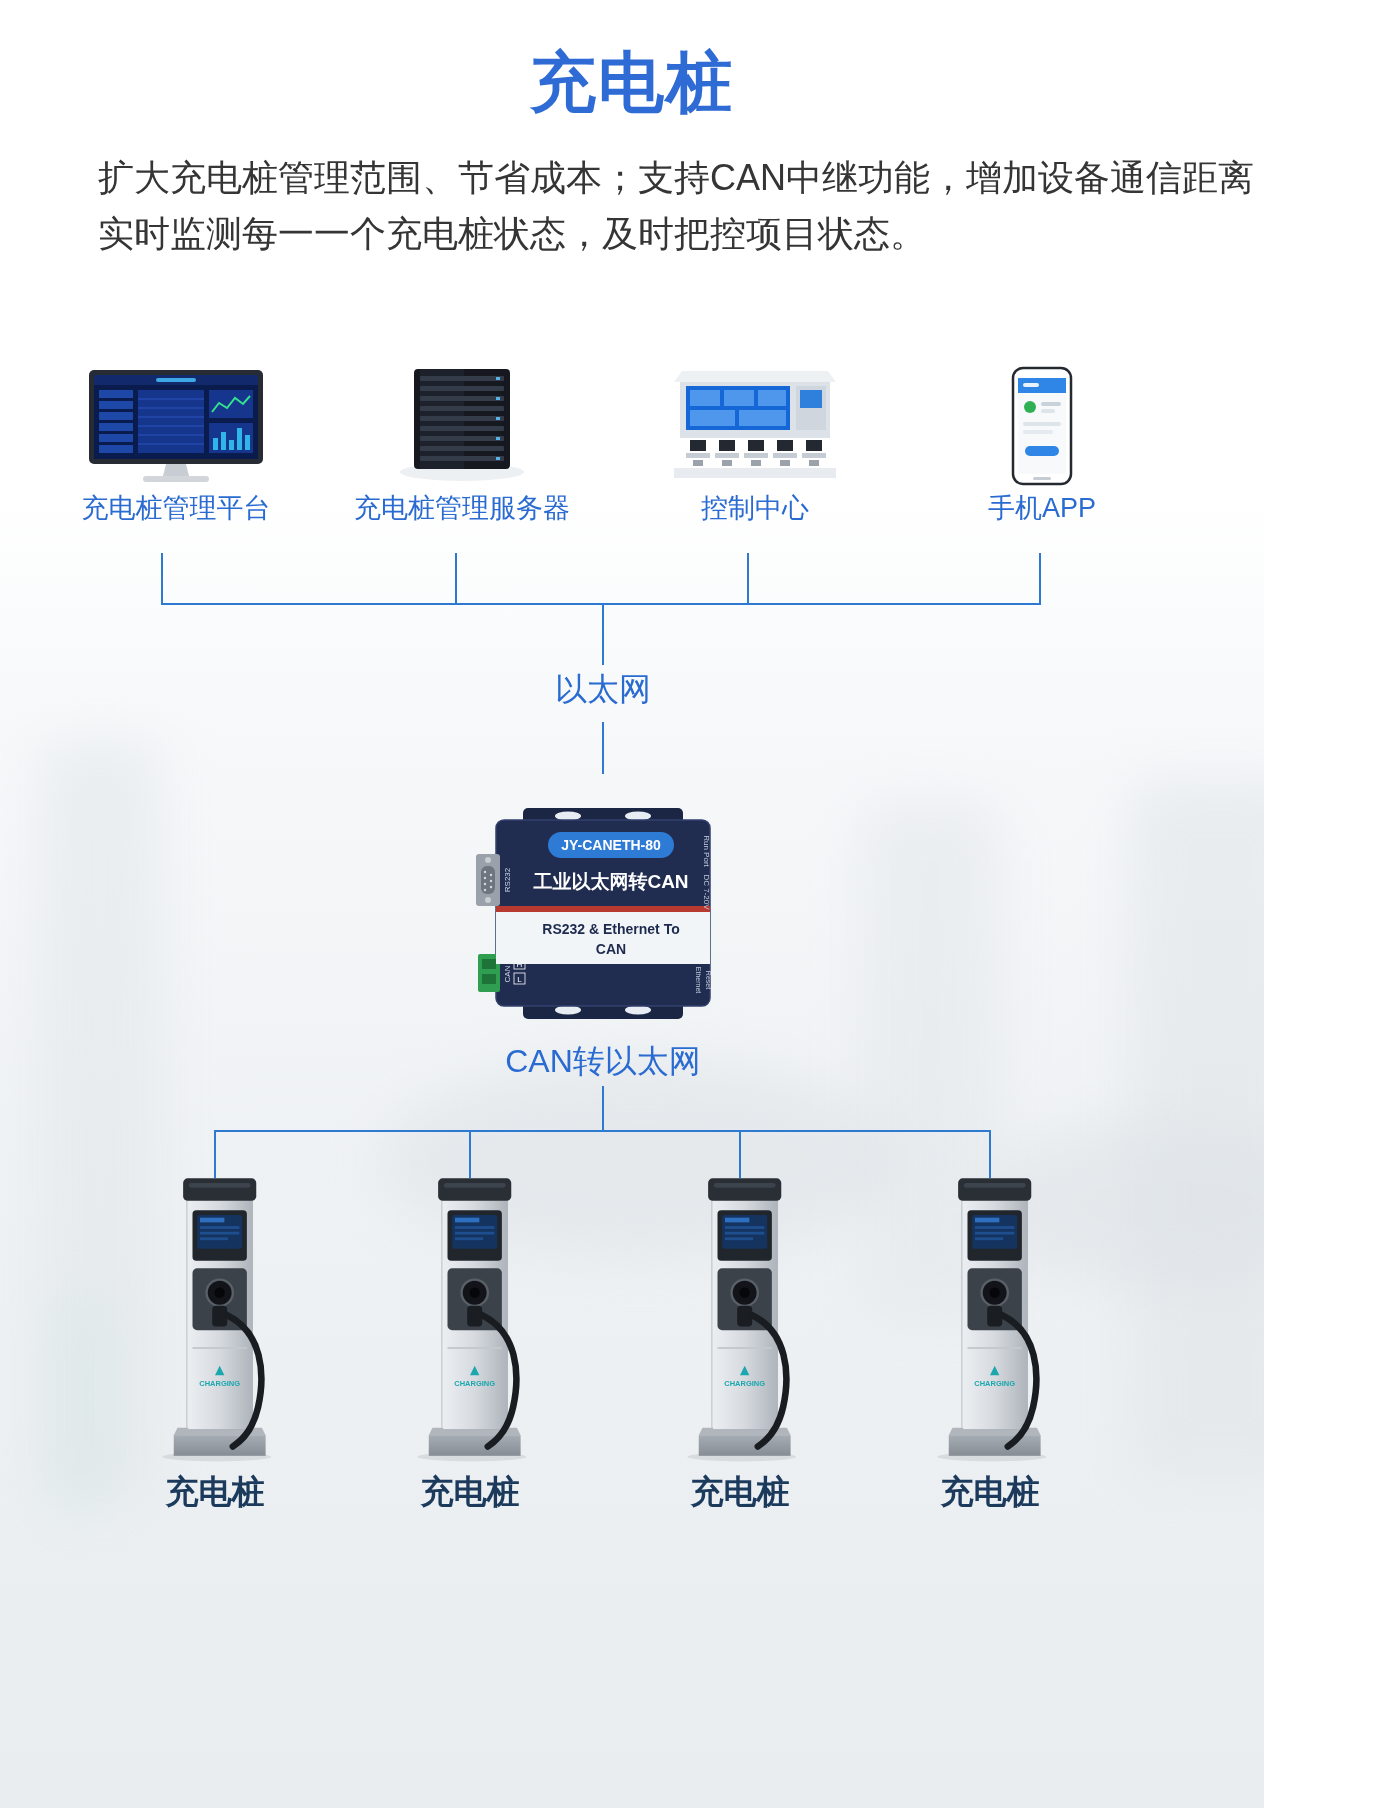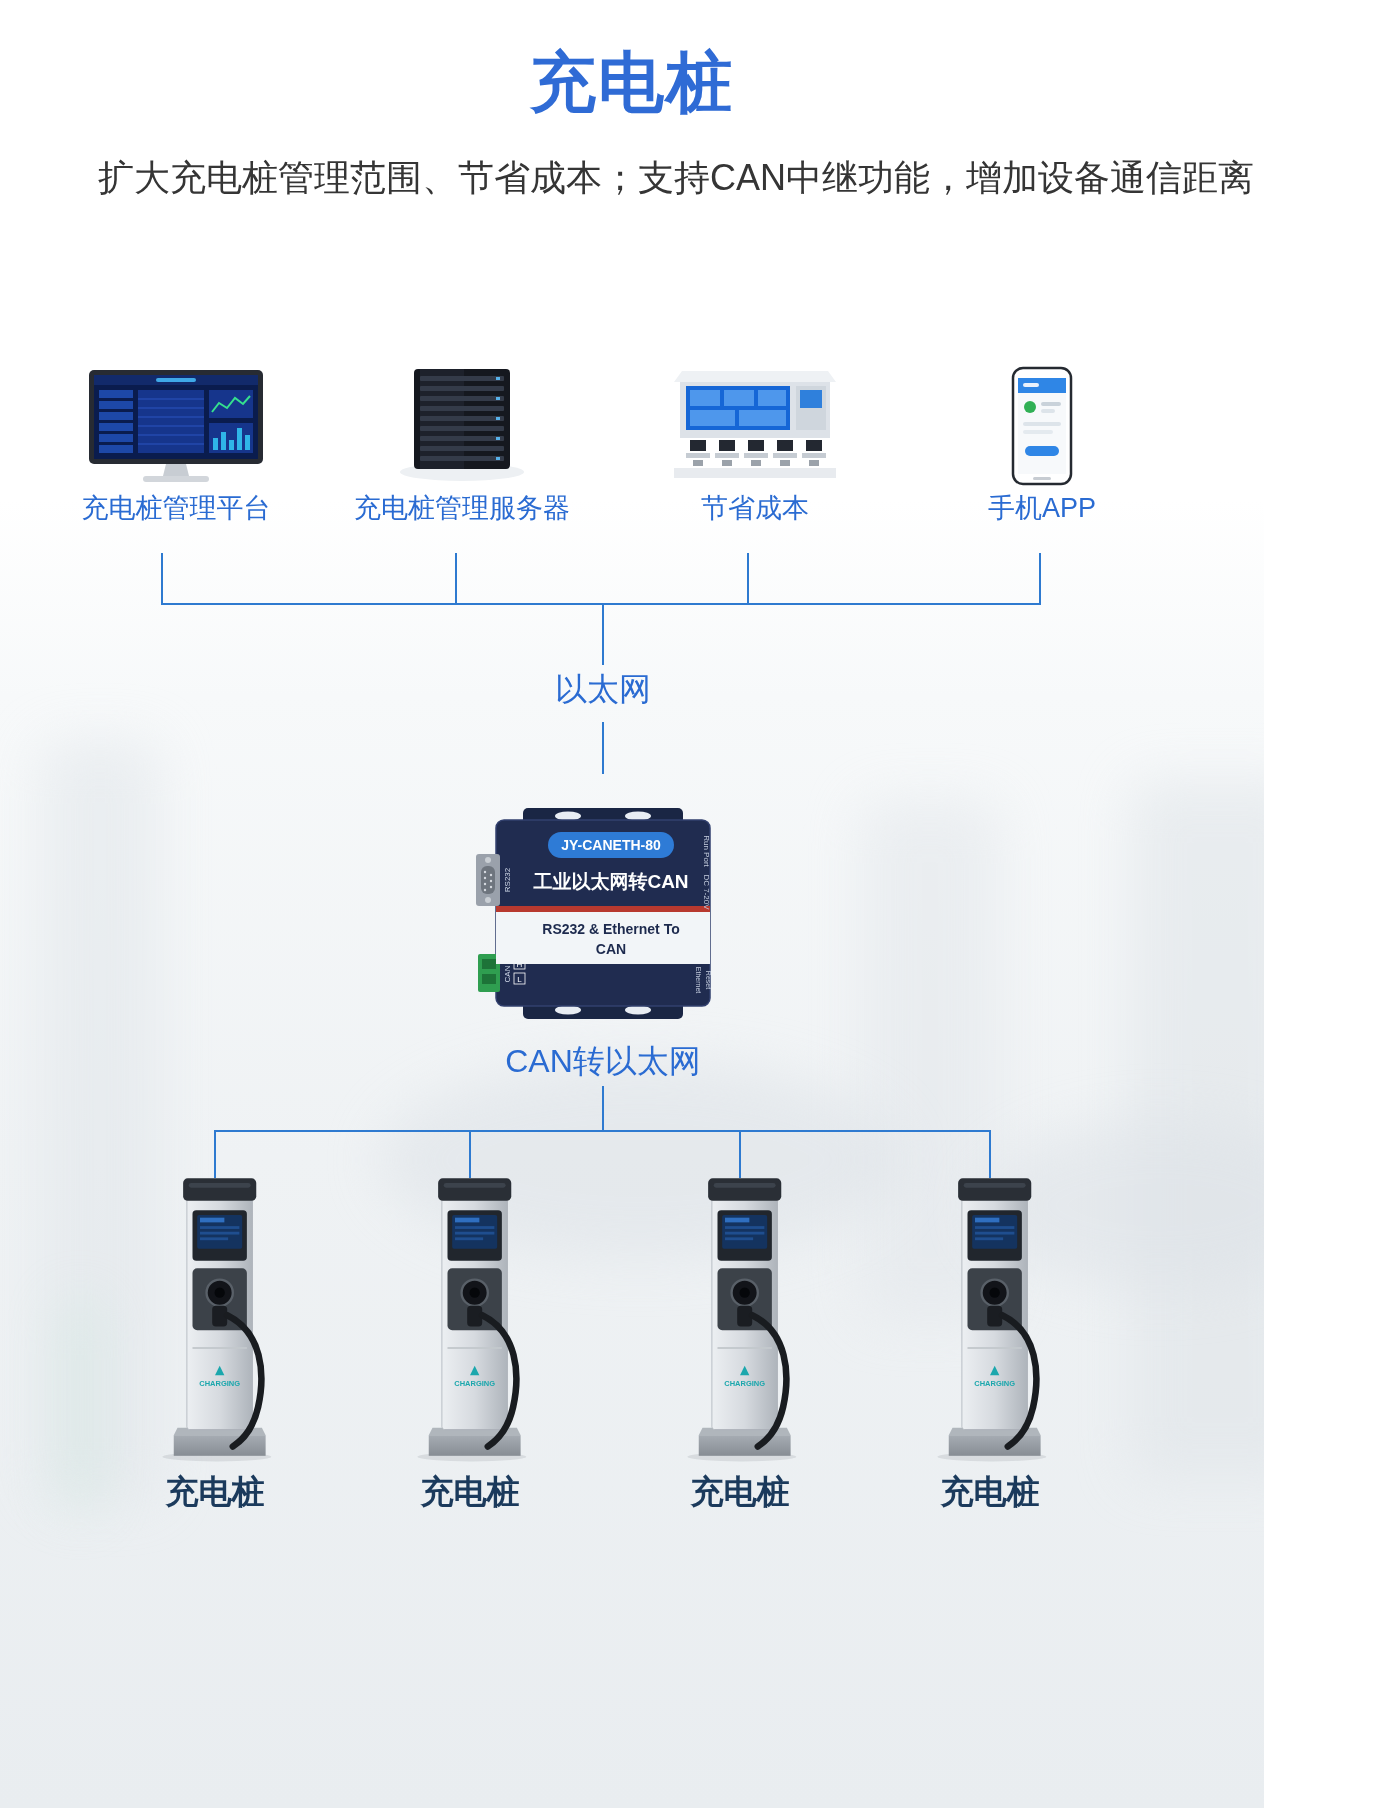--- a/index.html
+++ b/index.html
@@ -47,20 +47,21 @@
     <div class="blob" style="left:860px; top:300px; width:140px; height:520px; background:#e3e7eb; border-radius:20px;"></div>
     <div class="blob" style="left:1130px; top:280px; width:180px; height:700px; background:#dfe4e8; border-radius:20px;"></div>
     <div class="blob" style="left:380px; top:560px; width:520px; height:200px; background:#dde2e7; border-radius:50%;"></div>
     <div class="blob" style="left:980px; top:620px; width:360px; height:170px; background:#dde2e7; border-radius:50%;"></div>
     <div class="blob" style="left:60px; top:800px; width:40px; height:210px; background:#cfe7de; border-radius:8px; opacity:.45;"></div>
   </div>
 
   <h1 class="title">充电桩</h1>
   <div class="desc">
     <span>扩大充电桩管理范围、节省成本；支持CAN中继功能，增加设备通信距离</span><br>
+    <span>实时监测每一一个充电桩状态，及时把控项目状态。</span>
   </div>
 
   <div class="icon-wrap" style="left:81px; top:368px;">
     <svg width="190" height="118" viewBox="0 0 190 118">
       <rect x="8" y="2" width="174" height="94" rx="5" fill="#272b33"></rect>
       <rect x="13" y="7" width="164" height="84" fill="#0a1c4e"></rect>
       <rect x="13" y="7" width="164" height="10" fill="#122a6b"></rect>
       <rect x="75" y="10" width="40" height="4" rx="2" fill="#3fa9e8"></rect>
       <g fill="#1d48a8">
         <rect x="18" y="22" width="34" height="8"></rect>
@@ -176,21 +177,21 @@
       <rect x="32" y="43" width="14" height="4" rx="2" fill="#dde4ea"></rect>
       <rect x="14" y="56" width="38" height="4" rx="2" fill="#dde4ea"></rect>
       <rect x="14" y="64" width="30" height="4" rx="2" fill="#e4eaef"></rect>
       <rect x="16" y="80" width="34" height="10" rx="5" fill="#2f86e6"></rect>
       <rect x="24" y="111" width="18" height="3" rx="1.5" fill="#c7ccd2"></rect>
     </svg>
   </div>
 
   <div class="dev-label" style="left:176px;">充电桩管理平台</div>
   <div class="dev-label" style="left:462px;font-family:Liberation Mono, monospace;">充电桩管理服务器</div>
-  <div class="dev-label" style="left:755px;">节省成本</div>
+  <div class="dev-label" style="left:755px;">控制中心</div>
   <div class="dev-label" style="left:1042px;">手机APP</div>
 
   <div class="line v" style="left:161px; top:553px; height:52px;"></div>
   <div class="line v" style="left:455px; top:553px; height:52px;"></div>
   <div class="line v" style="left:747px; top:553px; height:52px;"></div>
   <div class="line v" style="left:1039px; top:553px; height:52px;"></div>
   <div class="line h" style="left:161px; top:603px; width:880px;"></div>
   <div class="line v" style="left:602px; top:603px; height:62px;"></div>
   <div class="net-label" style="left:603px; top:668px;">以太网</div>
   <div class="line v" style="left:602px; top:722px; height:52px;"></div>

